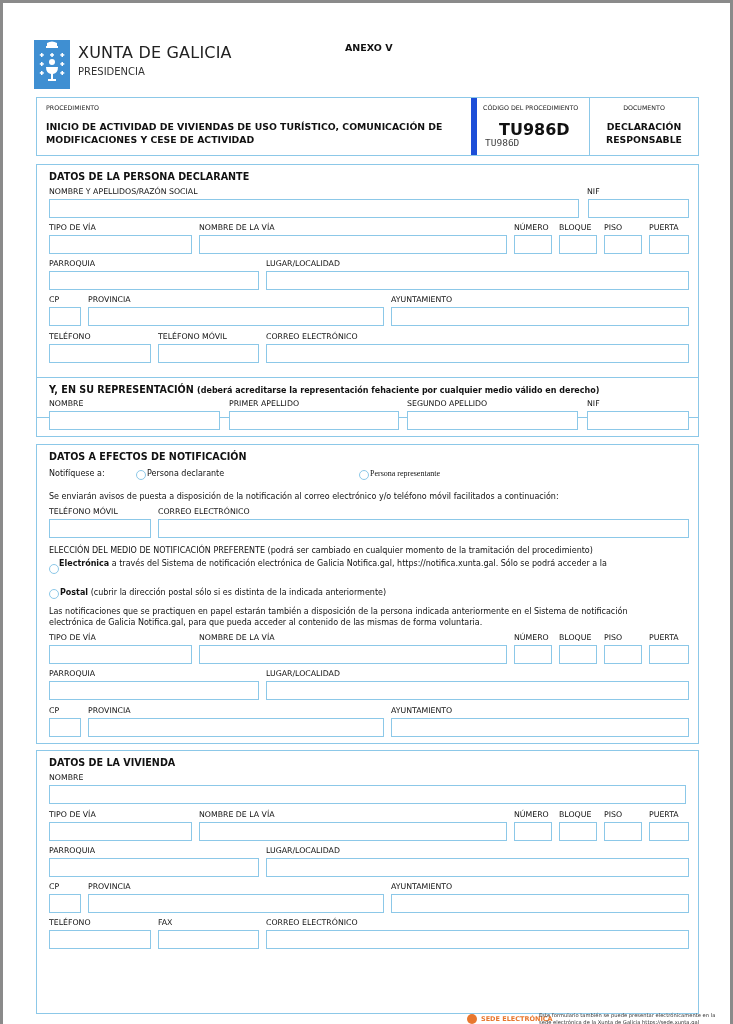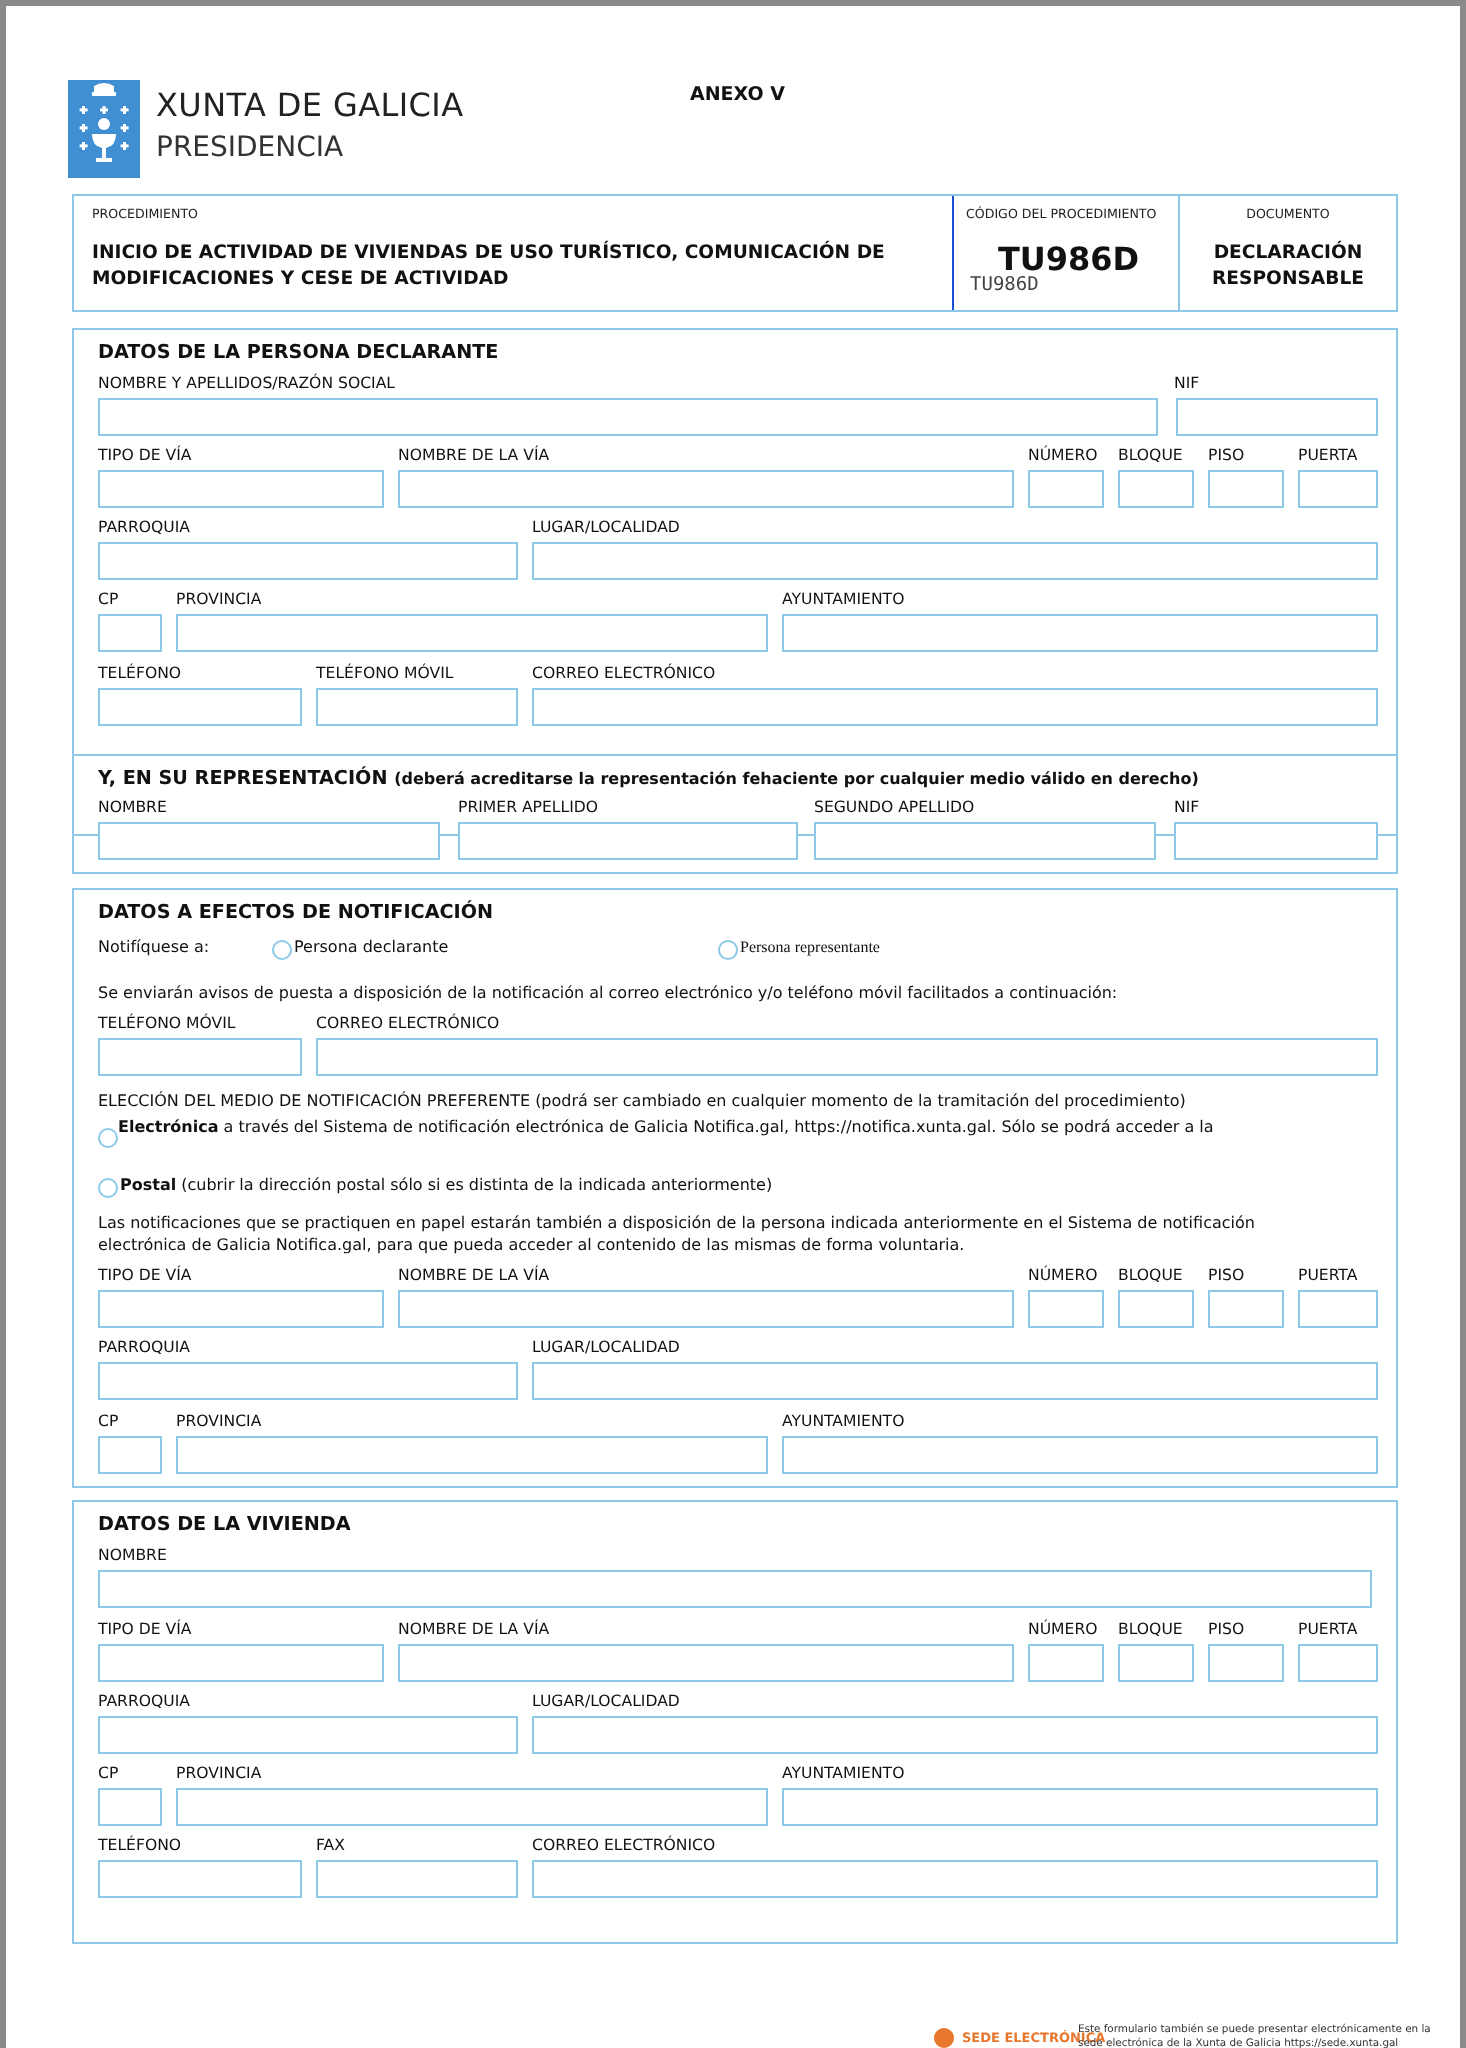--- a/index.html
+++ b/index.html
@@ -2,25 +2,25 @@
 <html><head>
 <meta charset="utf-8">
 <style>
   * { box-sizing: border-box; margin: 0; padding: 0; }
   html, body { width: 733px; height: 1024px; overflow: hidden; }
   body { background: #8a8a8a; font-family: "DejaVu Sans", sans-serif; color: #111; position: relative; }
   .page { position: absolute; left: 3px; top: 3px; width: 727px; height: 1021px; background: #fff; }
   .abs { position: absolute; }
   .logo-box { left: 31px; top: 37px; width: 36px; height: 49px; background: #3f8fd2; }
   .logo-title { left: 75px; top: 40px; font-size: 16px; letter-spacing: 0.2px; font-family: "DejaVu Sans", sans-serif; font-weight: normal; color: #222; }
-  .logo-sub { left: 75px; top: 63px; font-size: 14px; color: #333; }
+  .logo-sub { left: 75px; top: 63px; font-size: 10px; color: #333; }
   .anexo { left: 342px; top: 39px; font-size: 9.5px; font-weight: bold; }
   .hdr-table { left: 33px; top: 94px; width: 663px; height: 59px; border: 1px solid #8cc8e8; }
   .hdr-cell { position: absolute; top: 0; height: 100%; }
-  .hdr-c1 { left: 0; width: 440px; border-right: 1px solid #1d4ed8; }
+  .hdr-c1 { left: 0; width: 440px; border-right: 6px solid #1d4ed8; }
   .hdr-c2 { left: 440px; width: 113px; border-right: 1px solid #8cc8e8; }
   .hdr-c3 { left: 553px; width: 108px; }
   .tiny { font-size: 6.3px; color: #222; }
   .proc-text { font-size: 9.3px; font-weight: bold; line-height: 13px; }
   .code-big { font-size: 16px; font-weight: bold; }
   .code-mono { font-family: "DejaVu Sans Mono", monospace; font-size: 9.5px; color: #444; }
   .doc-text { font-size: 9.3px; font-weight: bold; line-height: 13px; text-align: center; }
   .section { position: absolute; left: 33px; width: 663px; border: 1px solid #8cc8e8; }
   .sec-title { position: absolute; left: 12px; font-size: 9.6px; font-weight: bold; }
   .lbl { position: absolute; font-size: 7.8px; color: #111; white-space: nowrap; }
@@ -195,21 +195,21 @@
     <input class="fld" style="left: 229px; top: 236px; width: 423px;" value="">
 
     <div class="lbl" style="left:12px;top:261px;">CP</div>
     <div class="lbl" style="left:51px;top:261px;">PROVINCIA</div>
     <div class="lbl" style="left:354px;top:261px;">AYUNTAMIENTO</div>
     <input class="fld" style="left: 12px; top: 273px; width: 32px;" value="">
     <input class="fld" style="left: 51px; top: 273px; width: 296px;" value="">
     <input class="fld" style="left: 354px; top: 273px; width: 298px;" value="">
   </div>
 
-  <div class="section" style="top:747px;height:222px;">
+  <div class="section" style="top:747px;height:264px;">
     <div class="sec-title" style="top:6px;">DATOS DE LA VIVIENDA</div>
 
     <div class="lbl" style="left:12px;top:22px;">NOMBRE</div>
     <input class="fld" style="left: 12px; top: 34px; width: 637px;" value="">
 
     <div class="lbl" style="left:12px;top:59px;">TIPO DE VÍA</div>
     <div class="lbl" style="left:162px;top:59px;">NOMBRE DE LA VÍA</div>
     <div class="lbl" style="left:477px;top:59px;">NÚMERO</div>
     <div class="lbl" style="left:522px;top:59px;">BLOQUE</div>
     <div class="lbl" style="left:567px;top:59px;">PISO</div>

